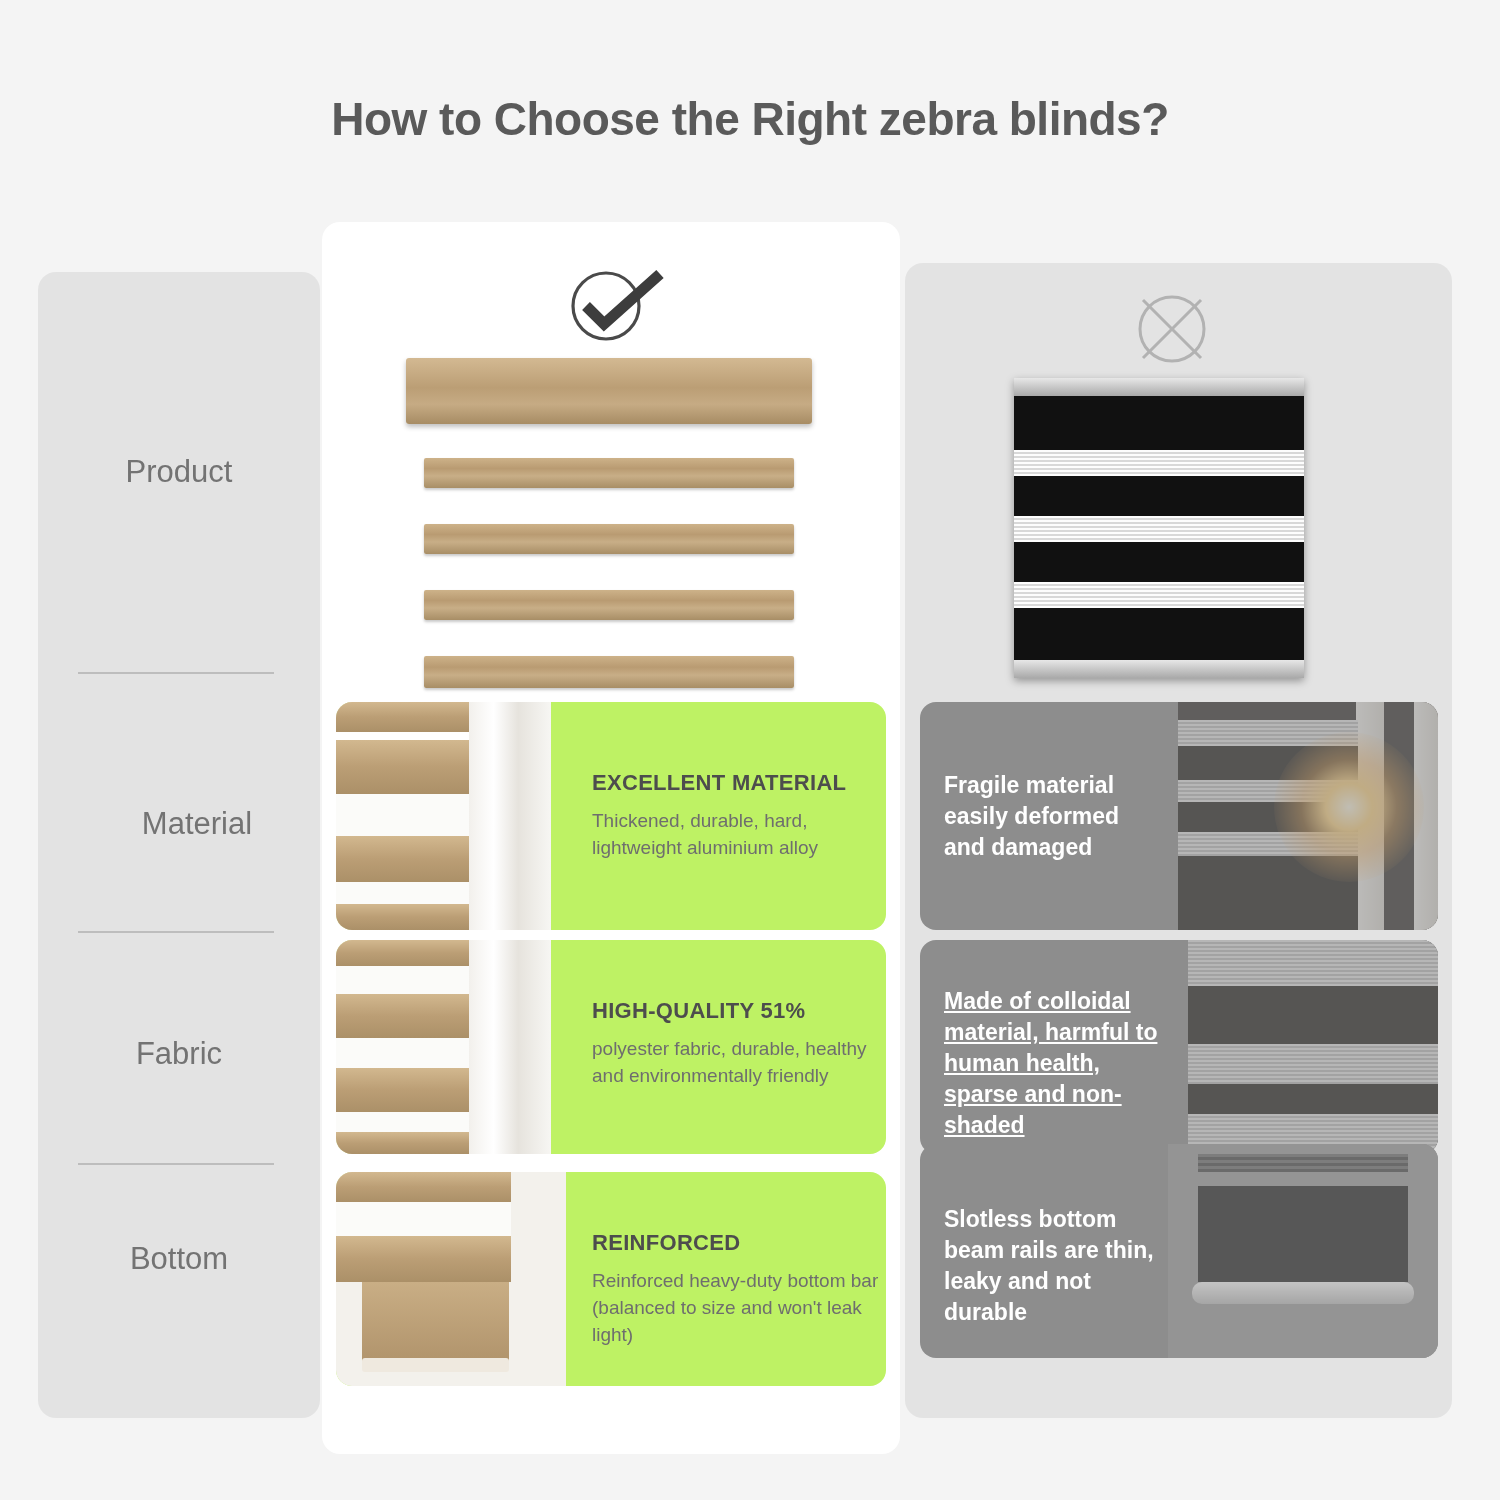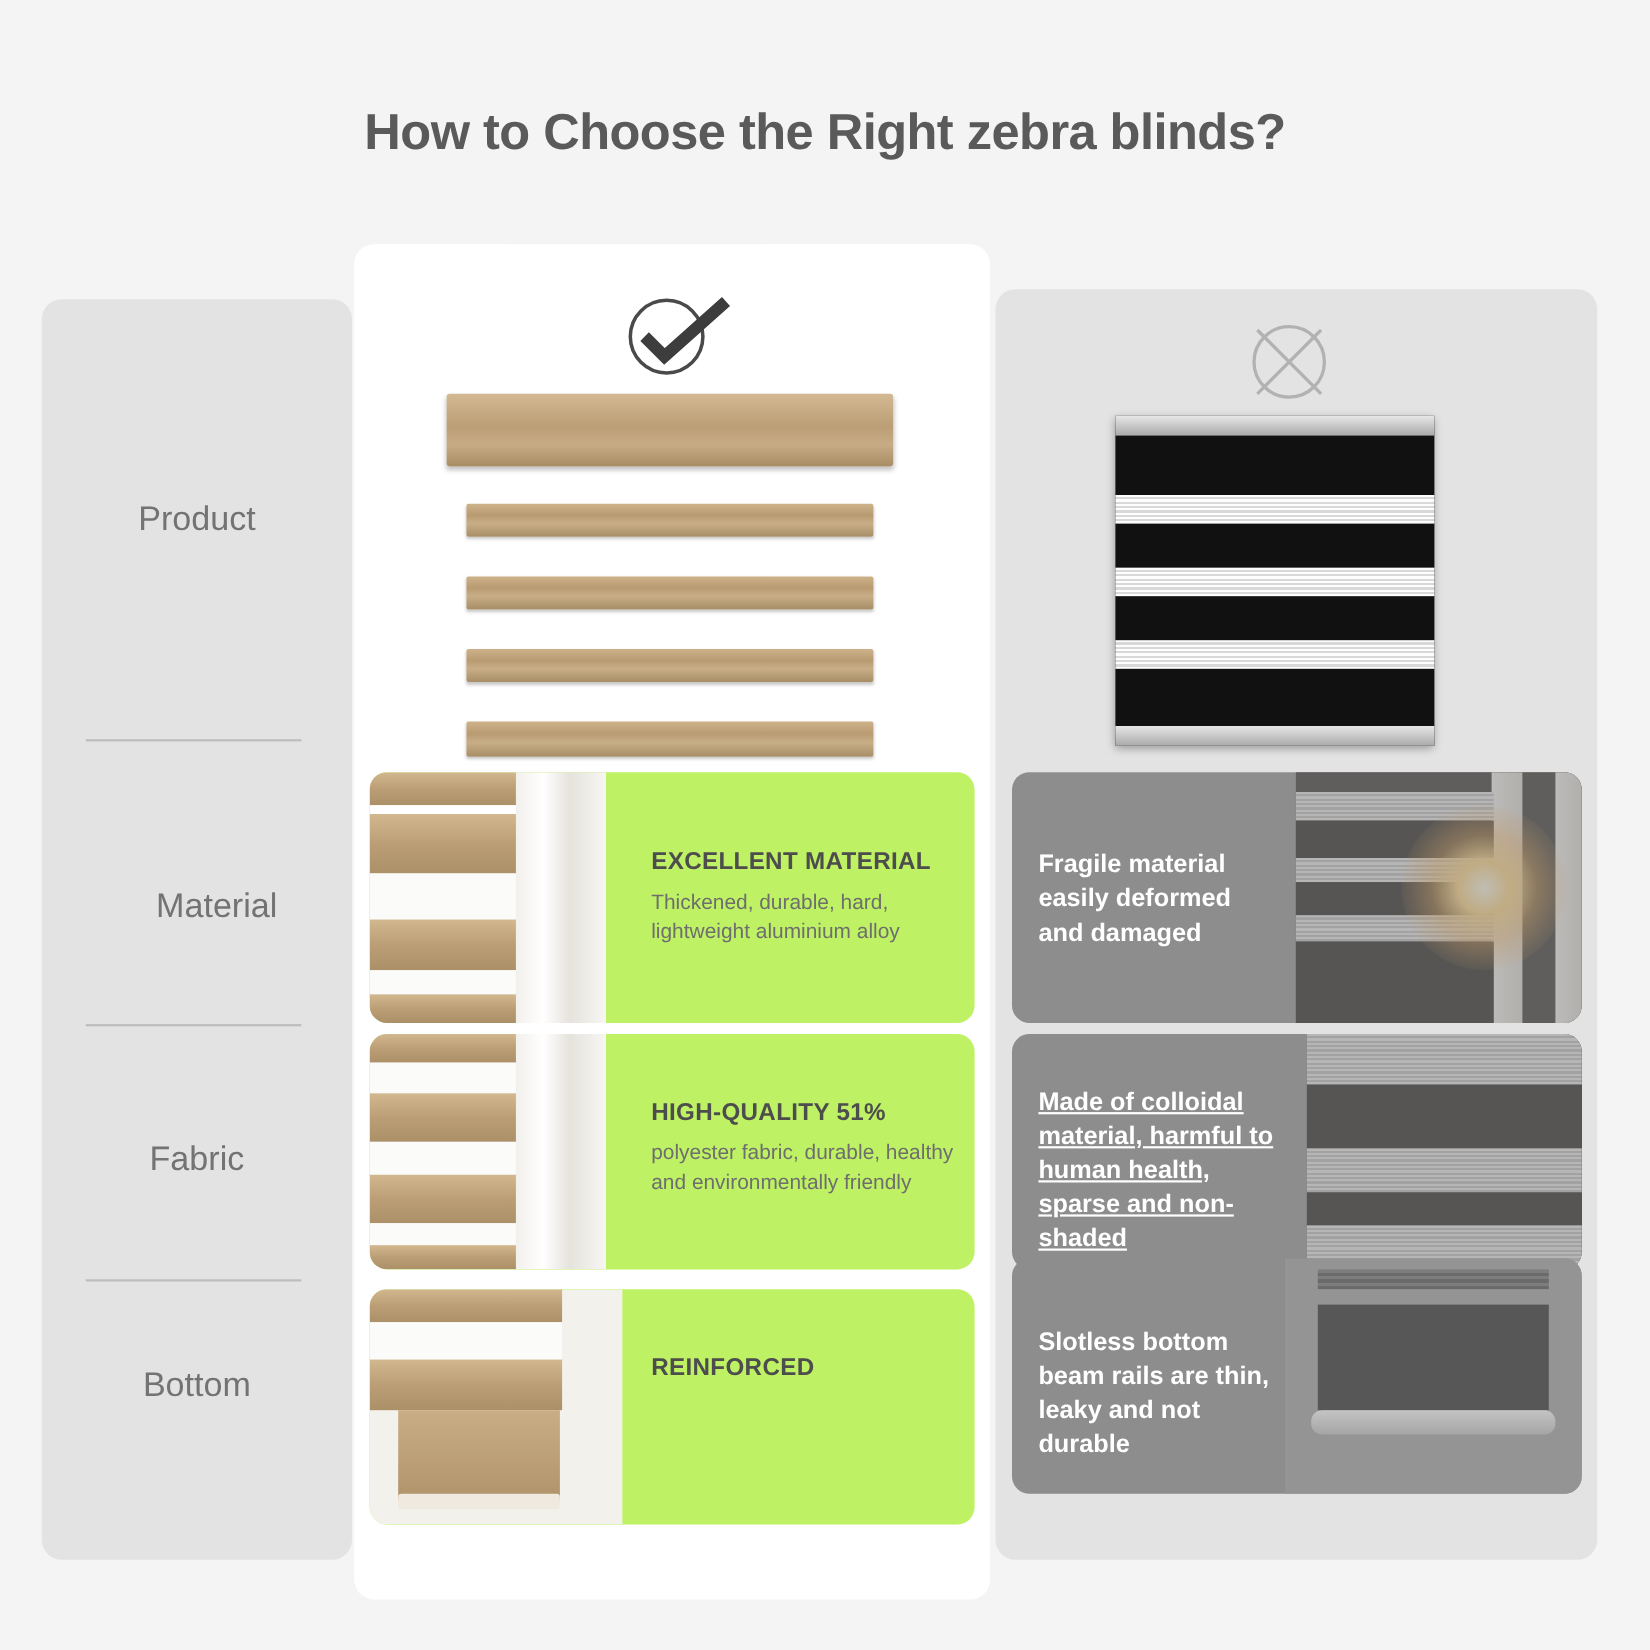--- a/index.html
+++ b/index.html
@@ -266,20 +266,21 @@
     <div class="wood-photo" style="background:#f3f1ec;">
       <div class="wp-slat" style="top:0;width:76%;height:30px;"></div>
       <div class="wp-sheer" style="top:30px;width:76%;height:34px;"></div>
       <div class="wp-slat" style="top:64px;width:76%;height:46px;"></div>
       <div class="wp-slat" style="left:26px;top:110px;width:64%;height:82px;background:linear-gradient(180deg,#c9ae85,#b0936b);"></div>
       <div class="wp-slat" style="left:26px;top:186px;width:64%;height:14px;background:#efe9df;border-radius:3px;"></div>
     </div>
   </div>
   <div class="card-text" style="left:256px;top:58px;width:290px;">
     <div class="card-head">REINFORCED</div>
+    <div class="card-body">Reinforced heavy-duty bottom bar (balanced to size and won't leak light)</div>
   </div>
 </div>
 
 <div class="card-bad" style="left:920px;top:1144px;width:518px;height:214px;">
   <div class="card-photo" style="left:248px;top:0;width:270px;height:214px;">
     <div class="dark-photo" style="background:#9a9a9a;">
       <div class="dk-slat" style="left:30px;top:10px;width:210px;height:18px;background:repeating-linear-gradient(180deg,#6f6f6f 0 3px,#4d4d4d 3px 6px);"></div>
       <div class="dk-slat" style="left:30px;top:42px;width:210px;height:96px;background:#2b2b2b;"></div>
       <div class="dk-slat" style="left:24px;top:138px;width:222px;height:22px;background:linear-gradient(180deg,#f0f0f0,#b9b9b9);border-radius:10px;"></div>
       <div class="veil" style="background:rgba(141,141,141,0.45);"></div>

